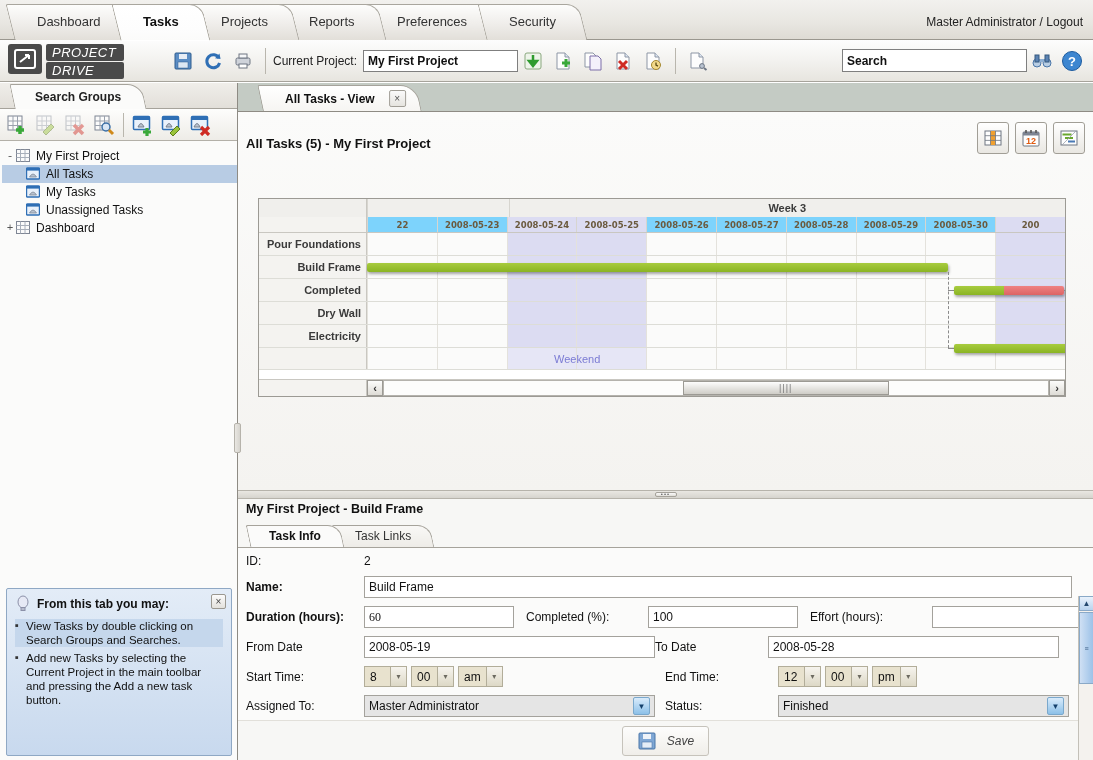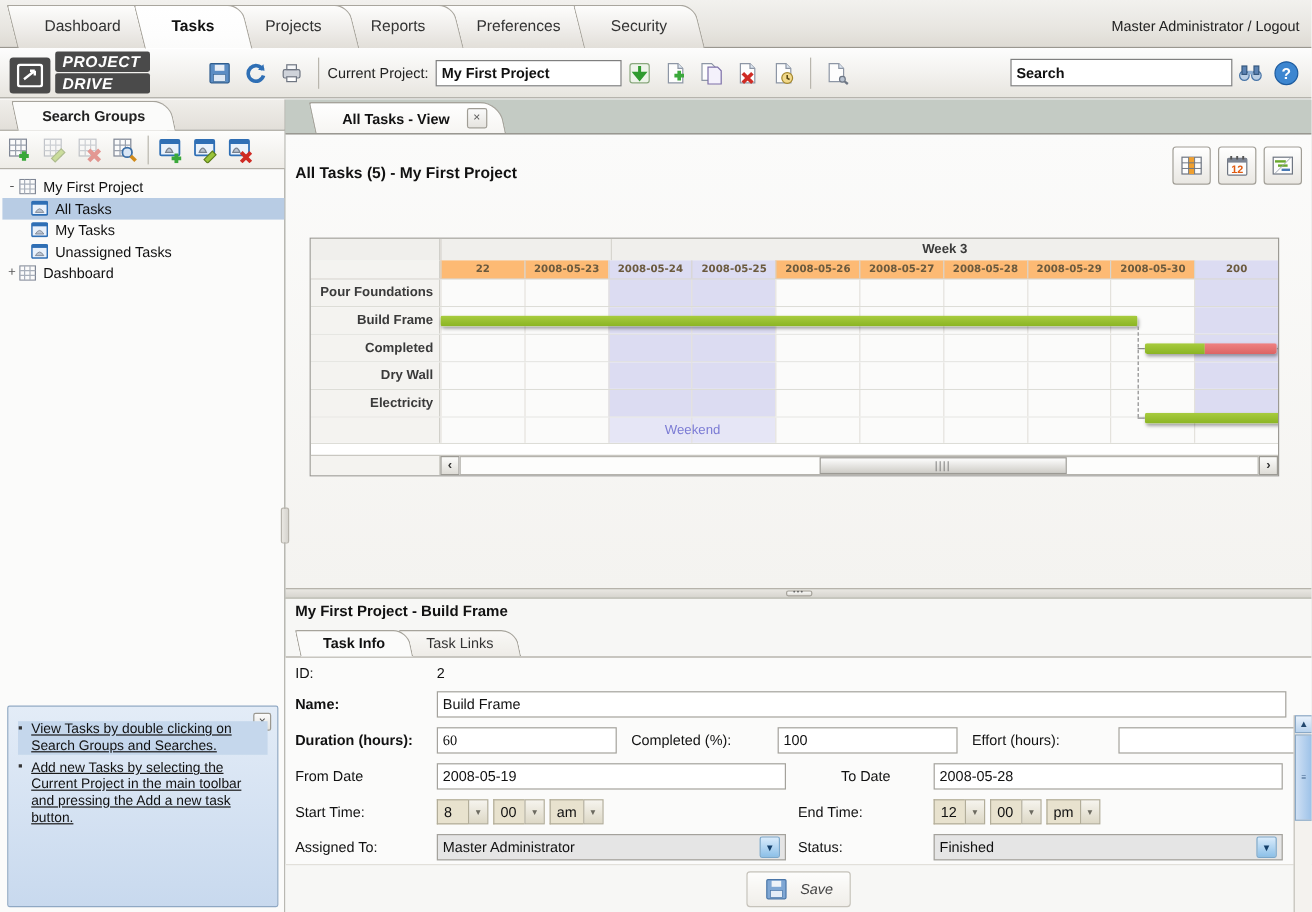--- a/index.html
+++ b/index.html
@@ -48,22 +48,22 @@
 
   
   .maintool {
     position: absolute; left: 0; top: 40px; width: 1093px; height: 42px;
     background: linear-gradient(to bottom, #fdfdfd 0%, #f3f2ef 50%, #e7e5df 100%);
     border-bottom: 1px solid #a6a39b;
     display: flex; align-items: center;
   }
   .logo {
     margin-left: 8px; width: 160px; height: 34px;
-    display: flex; align-items: flex-end;
-    color: #fff; font-style: italic; font-weight: bold;
+    display: flex; align-items: flex-start;
+    color: #fff; font-style: italic; font-weight: normal;
   }
   .logo-mark {
     width: 34px; height: 30px; background: #4a4a4a; border-radius: 3px;
     display: flex; align-items: center; justify-content: center;
     color: #fff; font-size: 16px; margin-right: 4px;
   }
   .logo-text {
     background: #4a4a4a; color: #fff; padding: 2px 8px 2px 6px;
     border-radius: 2px; line-height: 13px; font-size: 13px;
     letter-spacing: .5px;
@@ -130,21 +130,21 @@
     background: linear-gradient(to bottom, #e3ecf7, #c8d9ee);
     border: 1px solid #8fa8c4; border-radius: 2px; padding: 6px 8px;
   }
   .hint-head { display: flex; align-items: center; font-weight: bold; font-size: 12px; color: #111; }
   .hint-close {
     position: absolute; right: 5px; top: 5px; width: 15px; height: 15px;
     background: linear-gradient(to bottom,#fbfbfb,#e3e1dc);
     border: 1px solid #9b9890; border-radius: 2px;
     font-size: 10px; line-height: 13px; text-align: center; color: #444; cursor: pointer;
   }
-  .hint-list { margin: 6px 0 0 0; padding: 0; list-style: none; font-size: 11.5px; line-height: 14px; text-decoration: underline; }
+  .hint-list { margin: 6px 0 0 0; padding: 0; list-style: none; font-size: 11.5px; line-height: 14px; }
   .hint-list li { position: relative; padding-left: 11px; margin-bottom: 4px; color: #111; }
   .hint-list li:before {
     content: "\25AA"; position: absolute; left: 0; top: -1px; color: #333; font-size: 11px;
   }
   .hint-list li.hl { background: #c5d7ec; }
 
   
   .mainarea {
     position: absolute; left: 238px; top: 83px; width: 855px; height: 677px;
     background: #c9cfc9;
@@ -191,21 +191,21 @@
     background: #f0efec;
   }
   .gweek {
     flex: 1; display: flex; align-items: center; justify-content: center;
     font-size: 11px; font-weight: bold; color: #3b3b3b;
     border-left: 1px solid #d7d5cf; background: #f0efec;
   }
   .gdates { display: flex; height: 16px; background: #f4f3f0; border-bottom: 1px solid #c9c7c1; }
   .gdate {
     flex: 1; text-align: center; font-size: 8.5px; color: #6b5a3e; font-weight: bold;
-    line-height: 16px; border-left: 1px solid #d7d5cf; background: #fdba74;
+    line-height: 16px; border-left: 1px solid #d7d5cf; background: #7dd3fc;
     font-family: "DejaVu Sans", sans-serif;
   }
   .gdate.wkend { background: #dcdcf2; }
   .gbody { position: relative; }
   .gtrow { display: flex; height: 23px; border-bottom: 1px solid #ddddd7; }
   .gtname {
     width: 108px; min-width: 108px; text-align: right; padding-right: 5px;
     font-size: 11px; font-weight: bold; color: #3a3a3a; line-height: 22px;
     background: #f4f3f0; border-right: 1px solid #c9c7c1;
   }
@@ -610,20 +610,30 @@
               <rect x="0.5" y="0.5" width="13" height="12" fill="#fbfbfb" stroke="#7f8694"></rect>
               <path d="M0.5 4.5 h13 M0.5 8.5 h13 M4.5 0.5 v12 M9 0.5 v12" stroke="#a8afba"></path>
             </svg>
         </span>
         <span class="tlabel">Dashboard</span>
       </div>
     </div>
 
     <div class="hintbox">
       <div class="hint-close">×</div>
+      <div class="hint-head">
+        <span style="margin-right:6px;">
+          <svg width="16" height="18" viewBox="0 0 16 18">
+              <ellipse cx="8" cy="7" rx="5" ry="6" fill="#e6e9f5" stroke="#8b90a8"></ellipse>
+              <rect x="6" y="12.5" width="4" height="3" fill="#b6bbcd" stroke="#8b90a8"></rect>
+              <path d="M6 15.5 h4" stroke="#8b90a8"></path>
+            </svg>
+        </span>
+        <span>From this tab you may:</span>
+      </div>
       <ul class="hint-list">
         <li class="hl">View Tasks by double clicking on Search Groups and Searches.</li>
         <li>Add new Tasks by selecting the Current Project in the main toolbar and pressing the Add a new task button.</li>
       </ul>
     </div>
   </div>
 
   <div class="mainarea">
 
     <div class="view-tabstrip">
@@ -848,21 +858,21 @@
           <input class="ftext" style="width: 150px; font-family: Liberation Serif, serif;" type="text" value="60">
           <span class="flabel" style="width:122px;margin-left:12px;">Completed (%):</span>
           <input class="ftext" style="width: 150px;" type="text" value="100">
           <span class="flabel" style="width:122px;margin-left:12px;">Effort (hours):</span>
           <input class="ftext" style="width: 150px;" type="text" value="">
         </div>
 
         <div class="frow">
           <span class="flabel" style="width:118px;">From Date</span>
           <input class="ftext" style="width: 291px;" type="text" value="2008-05-19">
-          <span class="flabel" style="width:113px;margin-left:10px;text-align:center;">To Date</span>
+          <span class="flabel" style="width:113px;">To Date</span>
           <input class="ftext" style="width: 291px;" type="text" value="2008-05-28">
         </div>
 
         <div class="frow">
           <span class="flabel" style="width:118px;">Start Time:</span>
           <span class="spinner" style="width:291px;">
             <span class="spin-val">8</span>
             <span class="spin-arrow">▾</span>
             <span class="spin-val">00</span>
             <span class="spin-arrow">▾</span>

